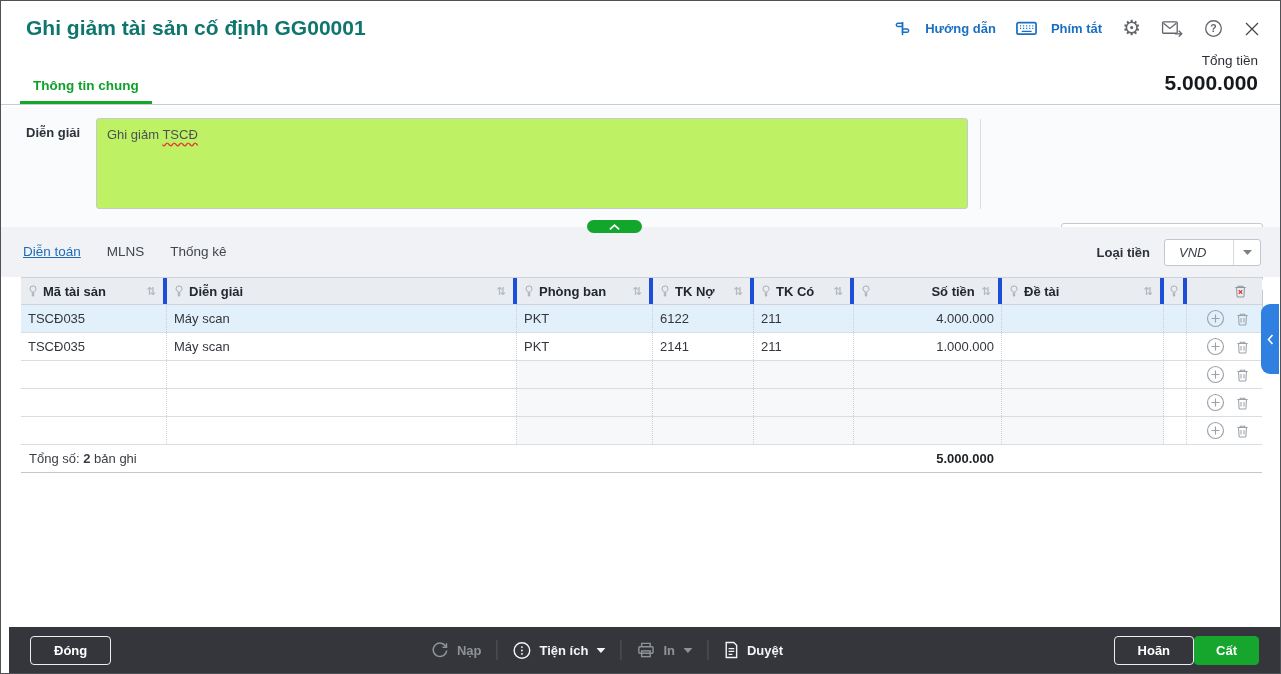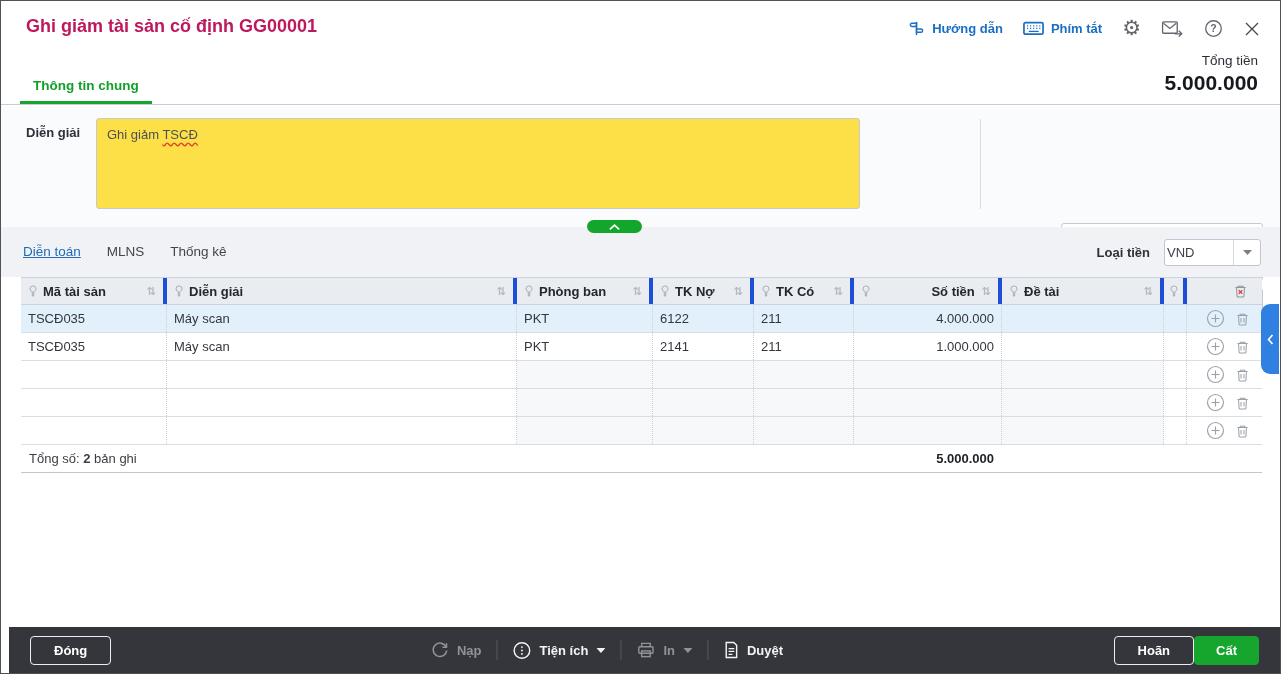--- a/index.html
+++ b/index.html
@@ -5,52 +5,52 @@
   * { box-sizing: border-box; margin: 0; padding: 0; }
   html,body { background:#888; }
   .window {
     position: relative; width: 1281px; height: 674px; background:#fff;
     font-family: "Liberation Sans", "DejaVu Sans", sans-serif; font-size: 13px; color:#24282e;
     border: 1px solid #4e5156; overflow: hidden;
   }
   svg { display:block; }
   
   .hdr { position:absolute; top:0; left:0; right:0; height:104px; background:#fff; border-bottom:1px solid #c8ccd2; }
-  .title { position:absolute; left:25px; top:15px; font-size:18px; font-weight:bold; color:#be185d; }
+  .title { position:absolute; left:25px; top:15px; font-size:21px; font-weight:bold; color:#0f766e; }
   .hdr-actions { position:absolute; top:17px; right:19px; display:flex; align-items:center; gap:20px; }
-  .hdr-link { display:flex; align-items:center; gap:7px; color:#1b6fc2; font-weight:bold; cursor:pointer; }
+  .hdr-link { display:flex; align-items:center; gap:14px; color:#1b6fc2; font-weight:bold; cursor:pointer; }
   .icon-btn { color:#63676d; cursor:pointer; display:flex; align-items:center; }
   .gear-glyph { font-size:21px; line-height:1; font-family:"DejaVu Sans", sans-serif; }
   .total-label { position:absolute; right:22px; top:52px; color:#2b2f35; font-size:13.5px; }
   .total-value { position:absolute; right:22px; top:70px; font-size:21px; font-weight:bold; color:#15181d; }
   .tab-main { position:absolute; left:19px; bottom:0; padding:0 13px 8px; color:#11a12b; font-weight:bold; font-size:13.5px; border-bottom:3px solid #12a72c; cursor:pointer; }
   
   .form-sec { position:absolute; top:105px; left:0; right:0; height:121px; background:#fafbfd; }
   .lbl { font-weight:bold; color:#2d3138; }
   .form-sec .dg-label { position:absolute; left:25px; top:19px; }
-  .dg-box { position:absolute; left:95px; top:12px; width:764px; height:91px; background:#fde047;
+  .dg-box { position:absolute; left:95px; top:12px; width:872px; height:91px; background:#bef264;
     border:1px solid #c6cad0; border-radius:3px; padding:8px 10px; color:#4d5157; cursor:text; }
   .misspell { text-decoration: underline wavy #e23b2e; text-underline-offset:3px; }
   .v-div { position:absolute; left:979px; top:13px; width:1px; height:90px; background:#d9dce1; }
   .fld-label { position:absolute; left:995px; }
   .fld { position:absolute; left:1060px; width:202px; height:26px; border:1px solid #c6cad0; border-radius:3px;
     background:#fff; font: 13.5px "Liberation Sans","DejaVu Sans",sans-serif; color:#3f434a; padding:0 28px 0 9px; }
   .fld.no-icon { padding-right:9px; }
   .fld-cal { position:absolute; color:#5a5e64; cursor:pointer; }
   
   .pill { position:absolute; left:586px; top:219px; width:55px; height:13px; background:#12a72c; border-radius:7px;
     display:flex; align-items:center; justify-content:center; cursor:pointer; z-index:6; }
   
   .mid { position:absolute; top:226px; left:0; right:0; height:50px; background:#f0f2f6; }
   .dtabs { position:absolute; left:22px; top:17px; display:flex; gap:26px; font-size:13.5px; }
   .dtab { color:#41464d; cursor:pointer; }
   .dtab.active { color:#1d6db8; text-decoration:underline; }
   .currency { position:absolute; right:19px; top:12px; display:flex; align-items:center; gap:14px; }
   .cur-box { width:97px; height:27px; background:#fff; border:1px solid #c3c7cd; border-radius:3px; display:flex; align-items:center; cursor:pointer; }
-  .cur-val { flex:1; padding-left:2px; color:#3c4046; }
+  .cur-val { flex:1; padding-left:14px; color:#3c4046;font-style:italic; }
   .cur-caret { width:27px; align-self:stretch; border-left:1px solid #d6d9de; display:flex; align-items:center; justify-content:center; color:#7b8087; }
   
   .grid { position:absolute; left:20px; top:276px; width:1241px; }
   .g-row { display:flex; height:28px; align-items:stretch; background:#fff; border-bottom:1px solid #dadde1; }
   .g-head { background:#e9edf2; border-top:1px solid #cfd3d9; border-bottom:1px solid #cfd3d9; }
   .g-cell { display:flex; align-items:center; padding:0 7px; gap:5px; overflow:hidden; white-space:nowrap; color:#33373d; }
   .g-head .g-cell { border-right:4px solid #1d4ed8; color:#23272e; font-weight:bold; }
   .g-body .g-cell { border-right:1px dotted #ccd0d5; }
   .g-cell:last-child { border-right:none !important; }
   .c1{width:146px} .c2{width:350px} .c3{width:136px} .c4{width:101px} .c5{width:100px}

